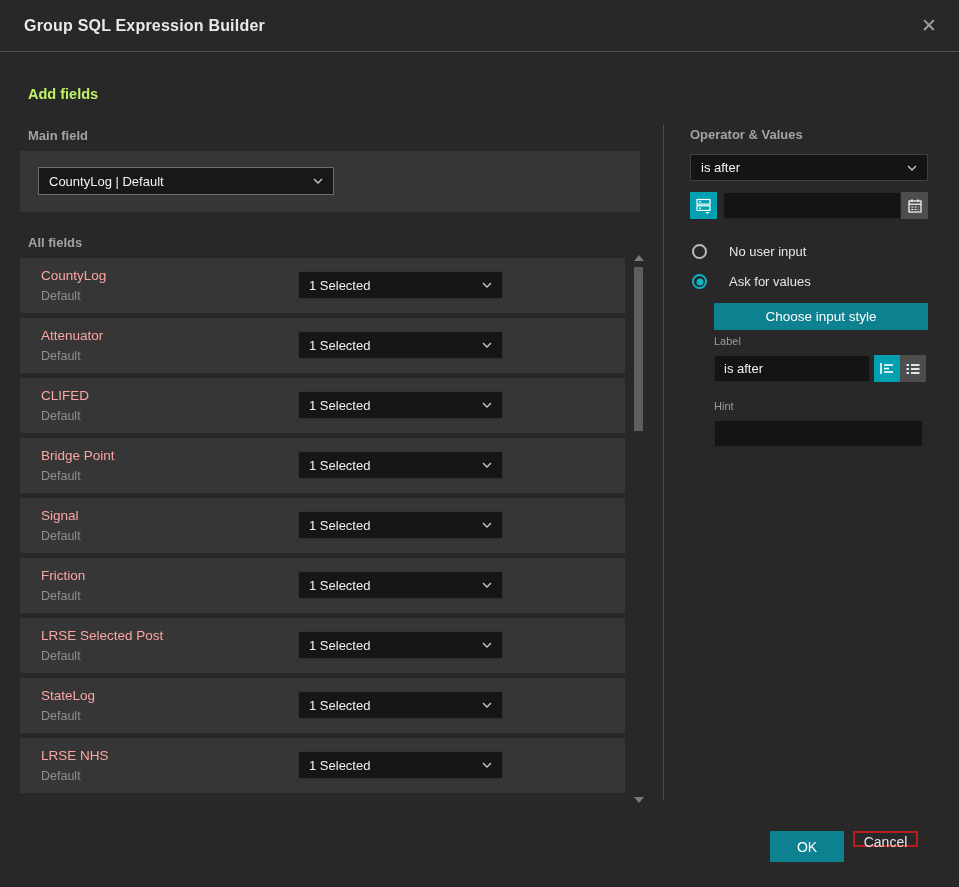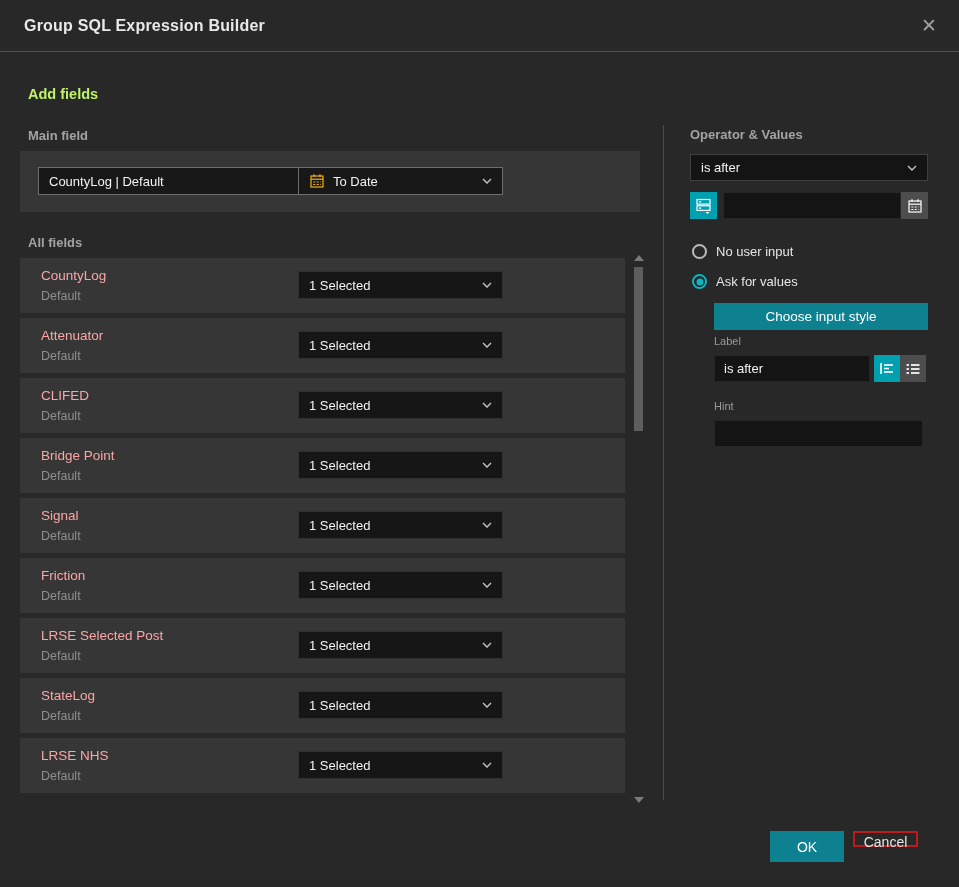--- a/index.html
+++ b/index.html
@@ -52,21 +52,21 @@
   .rcol { position:absolute; left:690px; top:0; width:238px; }
   .tinput {
     position:absolute; height:27px; background:#141414; border:1px solid #262626;
     color:#f2f2f2; font-size:13px; padding:0 9px; font-family:"Liberation Sans", sans-serif; outline:none;
   }
   .icon-btn {
     position:absolute; width:27px; height:27px; display:flex; align-items:center; justify-content:center; cursor:pointer;
   }
   .icon-btn.teal { background:#00a0b0; color:#ffffff; }
   .icon-btn.gray { background:#4d4d4d; color:#ffffff; }
-  .radio-row { position:absolute; display:flex; align-items:center; gap:9px; cursor:pointer; }
+  .radio-row { position:absolute; display:flex; align-items:center; gap:22px; cursor:pointer; }
   .radio {
     width:15px; height:15px; border-radius:50%;
     border:2px solid #b9b9b9; background:transparent; position:relative; flex:none;
   }
   .radio.sel { border-color:#10b4c3; }
   .radio.sel::after {
     content:""; position:absolute; left:50%; top:50%; transform:translate(-50%,-50%);
     width:7px; height:7px; border-radius:50%; background:#10b4c3;
   }
   .radio-label { font-size:13px; color:#e6e6e6; }
@@ -99,38 +99,20 @@
     <div class="close-btn">✕</div>
   </div>
 
   <div class="sec-head" style="left:28px; top:86px;">Add fields</div>
 
   <div class="sec-label" style="left:28px; top:128px;">Main field</div>
 
   <div class="panel" style="left:20px; top:151px; width:620px; height:61px;">
     <div class="dd" style="left:18px; top:16px; width:296px;">
       <span>CountyLog | Default</span>
-      <span class="chev">
-        <svg width="10" height="6" viewBox="0 0 10 6">
-            <path d="M1 1 L5 5 L9 1" stroke="#c9c9c9" stroke-width="1.3" fill="none"></path>
-          </svg>
-      </span>
-    </div>
-    <div class="dd" style="left:278px; top:16px; width:205px;">
-      <span class="dd-ico">
-        <svg width="16" height="16" viewBox="0 0 16 16">
-          <rect x="2" y="3" width="12" height="11" fill="none" stroke="#efb310" stroke-width="1.2"></rect>
-          <line x1="2" y1="6.2" x2="14" y2="6.2" stroke="#efb310" stroke-width="1.2"></line>
-          <line x1="5" y1="1.2" x2="5" y2="4" stroke="#efb310" stroke-width="1.2"></line>
-          <line x1="11" y1="1.2" x2="11" y2="4" stroke="#efb310" stroke-width="1.2"></line>
-          <line x1="4.3" y1="9" x2="11.7" y2="9" stroke="#efb310" stroke-width="1.1" stroke-dasharray="2 1.4"></line>
-          <line x1="4.3" y1="11.5" x2="11.7" y2="11.5" stroke="#efb310" stroke-width="1.1" stroke-dasharray="2 1.4"></line>
-        </svg>
-      </span>
-      <span>To Date</span>
       <span class="chev">
         <svg width="10" height="6" viewBox="0 0 10 6">
             <path d="M1 1 L5 5 L9 1" stroke="#c9c9c9" stroke-width="1.3" fill="none"></path>
           </svg>
       </span>
     </div>
   </div>
 
   <div class="sec-label" style="left:28px; top:235px;">All fields</div>
 

